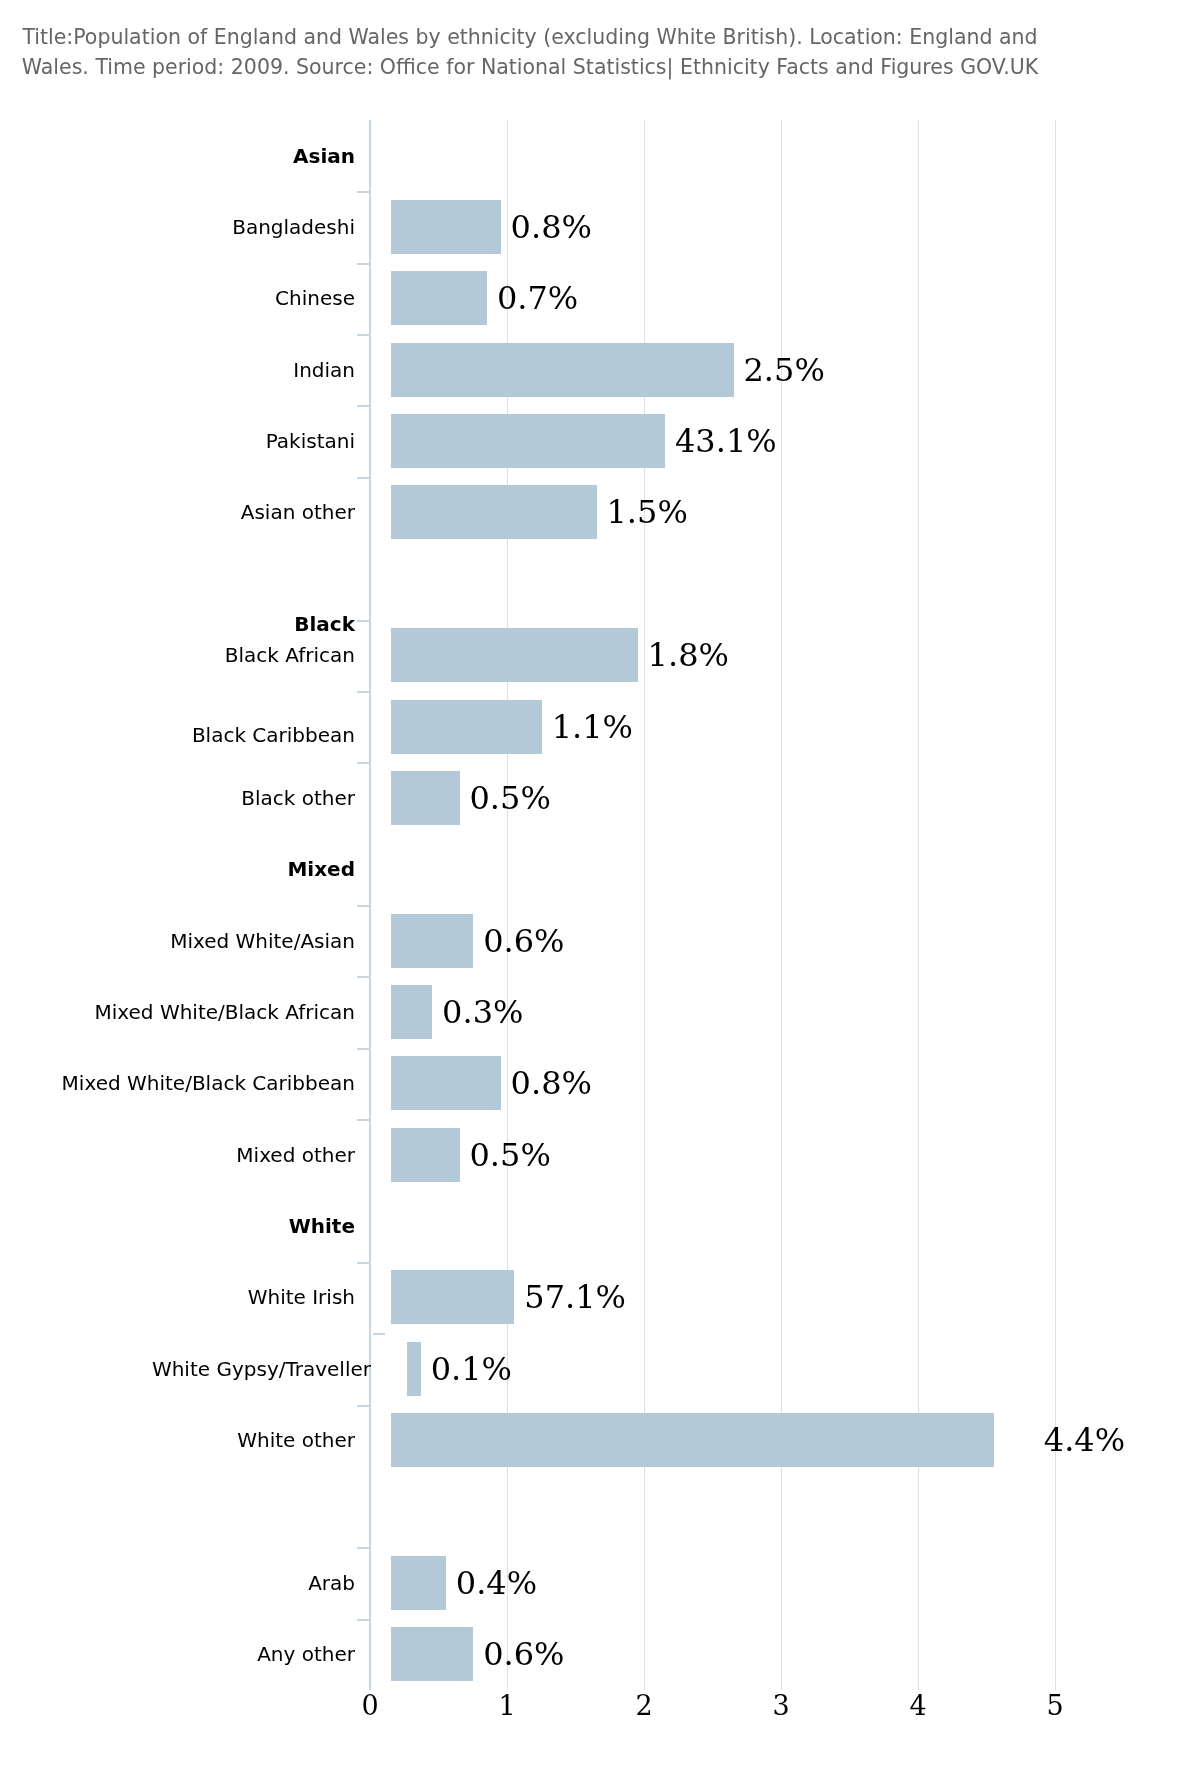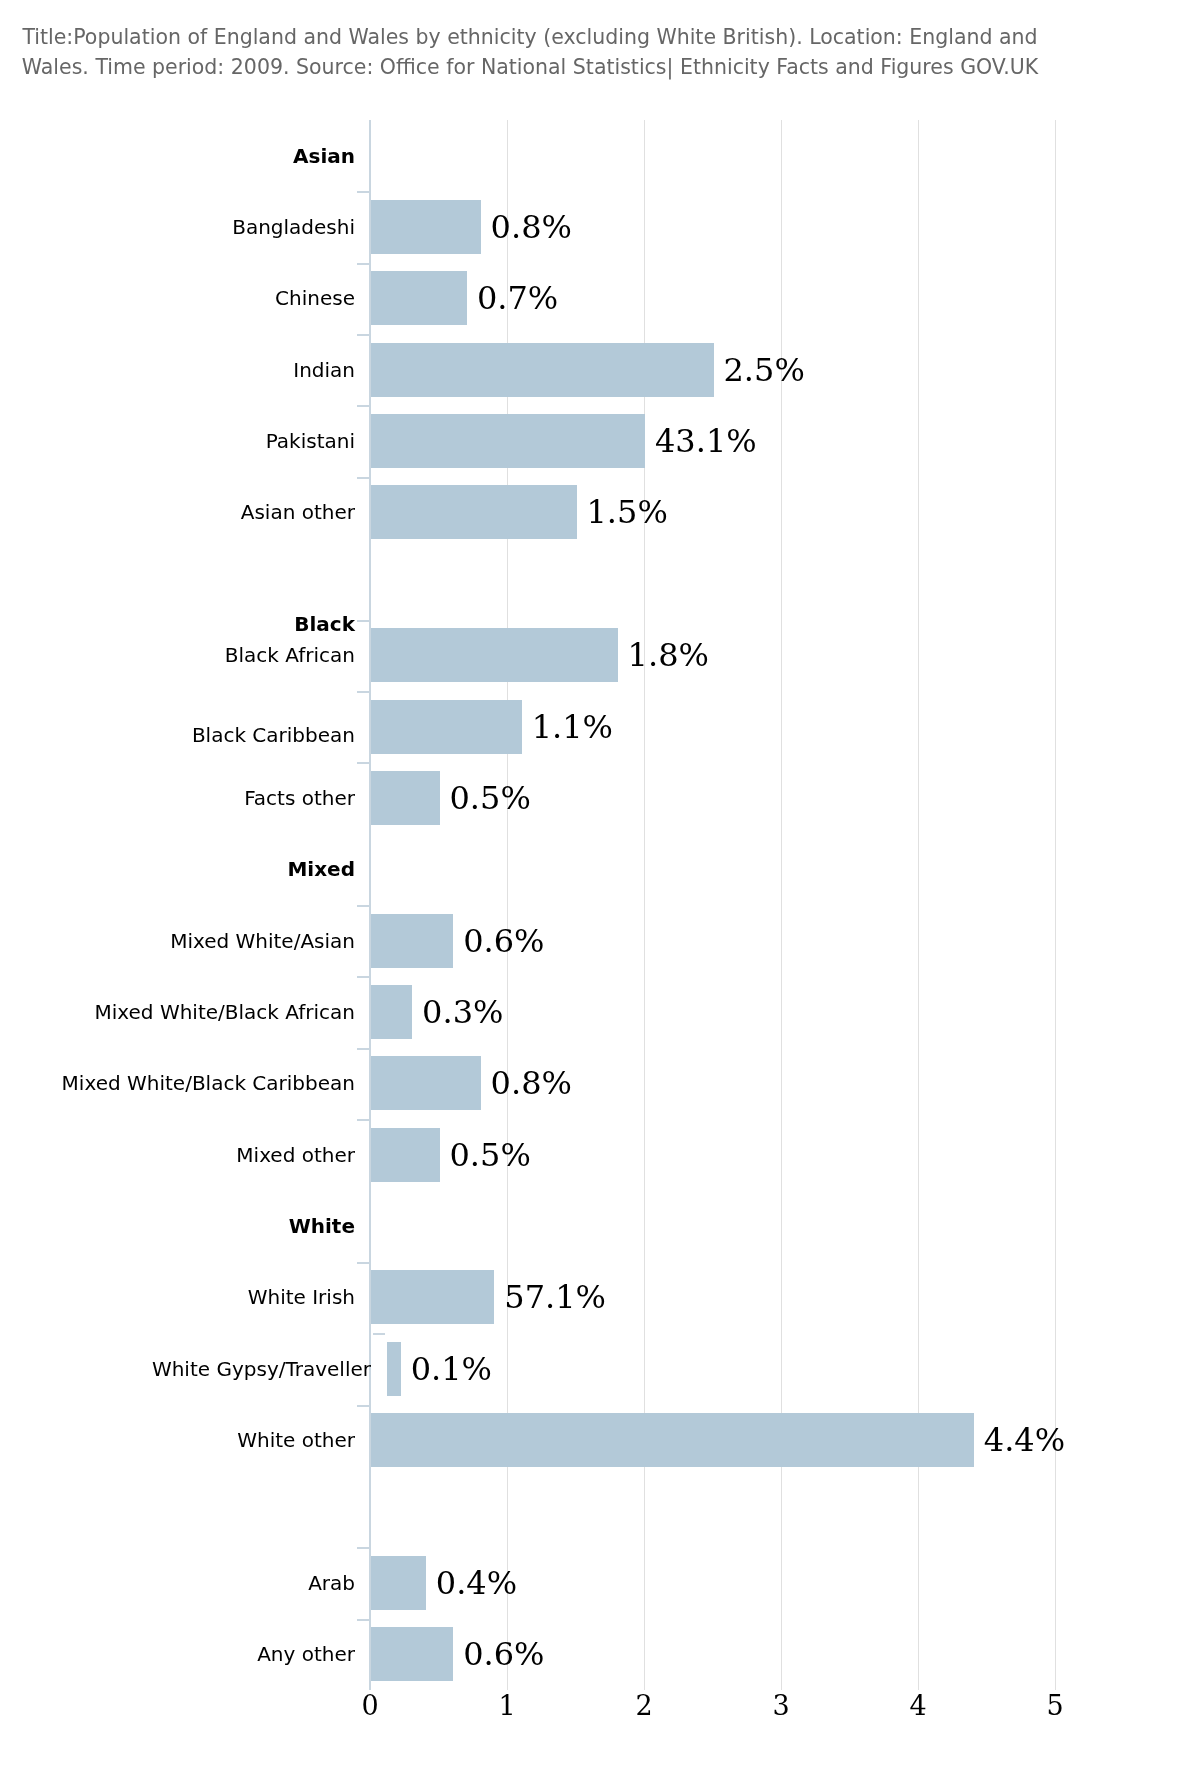--- a/index.html
+++ b/index.html
@@ -65,21 +65,21 @@
     font-size:20px;
     color:#000000;
     line-height:25px;
   }
   .row-label.group{
     font-weight:bold;
   }
   .bar-wrap{
     position:absolute;
     left:371px;
-    display:flex;align-items:center;
+    display:flex;align-items:center;padding-left:20px;
   }
   .bar{
     height:54px;
     background:#b3c9d8;
   }
   .bar-value{
     margin-left:10px;
     font-family:"DejaVu Serif","Liberation Serif",serif;
     font-size:32px;
     color:#000000;
@@ -175,21 +175,21 @@
       </div>
       <div class="row" style="top: 570.909px; height: 71.3636px;">
         <div class="row-label" style="top: 50%; transform: translateY(-50%); margin-top: 8px;">Black Caribbean</div>
         <div class="tick-mark" style="top: 0px; left: 357px; position: absolute;"></div>
         <div class="bar-wrap" style="top: 50%; transform: translateY(-50%);">
           <div class="bar" style="width: 150.7px; background: rgb(179, 201, 216);"></div>
           <div class="bar-value">1.1%</div>
         </div>
       </div>
       <div class="row" style="top: 642.273px; height: 71.3636px;">
-        <div class="row-label" style="top: 50%; transform: translateY(-50%);">Facts other</div>
+        <div class="row-label" style="top: 50%; transform: translateY(-50%);">Black other</div>
         <div class="tick-mark" style="top: 0px; left: 357px; position: absolute;"></div>
         <div class="bar-wrap" style="top: 50%; transform: translateY(-50%);">
           <div class="bar" style="width: 68.5px; background: rgb(179, 201, 216);"></div>
           <div class="bar-value">0.5%</div>
         </div>
       </div>
       <div class="row" style="top: 713.636px; height: 71.3636px;">
         <div class="row-label group" style="top: 50%; transform: translateY(-50%);">Mixed</div>
       </div>
       <div class="row" style="top: 785px; height: 71.3636px;">
@@ -239,21 +239,21 @@
         <div class="row-label" style="top: 50%; transform: translateY(-50%);">White Gypsy/Traveller</div>
         <div class="tick-mark" style="top: 0px; left: 357px; position: absolute;"></div>
         <div class="bar-wrap" style="top: 50%; transform: translateY(-50%);">
           <div class="bar" style="width: 13.7px; background: rgb(179, 201, 216);"></div>
           <div class="bar-value">0.1%</div>
         </div>
       </div>
       <div class="row" style="top: 1284.55px; height: 71.3636px;">
         <div class="row-label" style="top: 50%; transform: translateY(-50%);">White other</div>
         <div class="tick-mark" style="top: 0px; left: 357px; position: absolute;"></div>
-        <div class="bar-wrap" style="top: 50%; transform: translateY(-50%);">
+        <div class="bar-wrap" style="top: 50%; transform: translateY(-50%); gap: 40px;">
           <div class="bar" style="width: 602.8px; background: rgb(179, 201, 216);"></div>
           <div class="bar-value">4.4%</div>
         </div>
       </div>
       <div class="row" style="top: 1427.27px; height: 71.3636px;">
         <div class="row-label" style="top: 50%; transform: translateY(-50%);">Arab</div>
         <div class="tick-mark" style="top: 0px; left: 357px; position: absolute;"></div>
         <div class="bar-wrap" style="top: 50%; transform: translateY(-50%);">
           <div class="bar" style="width: 54.8px; background: rgb(179, 201, 216);"></div>
           <div class="bar-value">0.4%</div>

